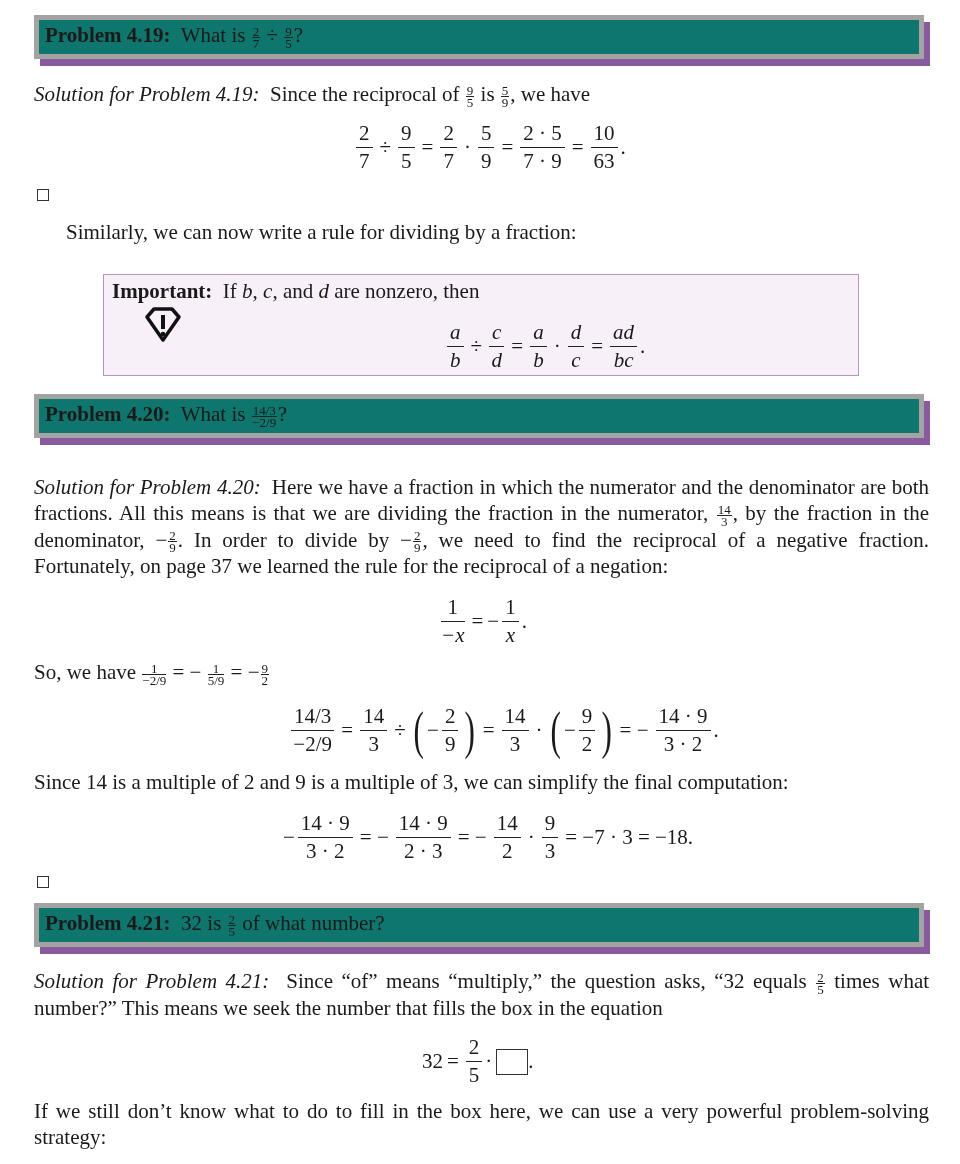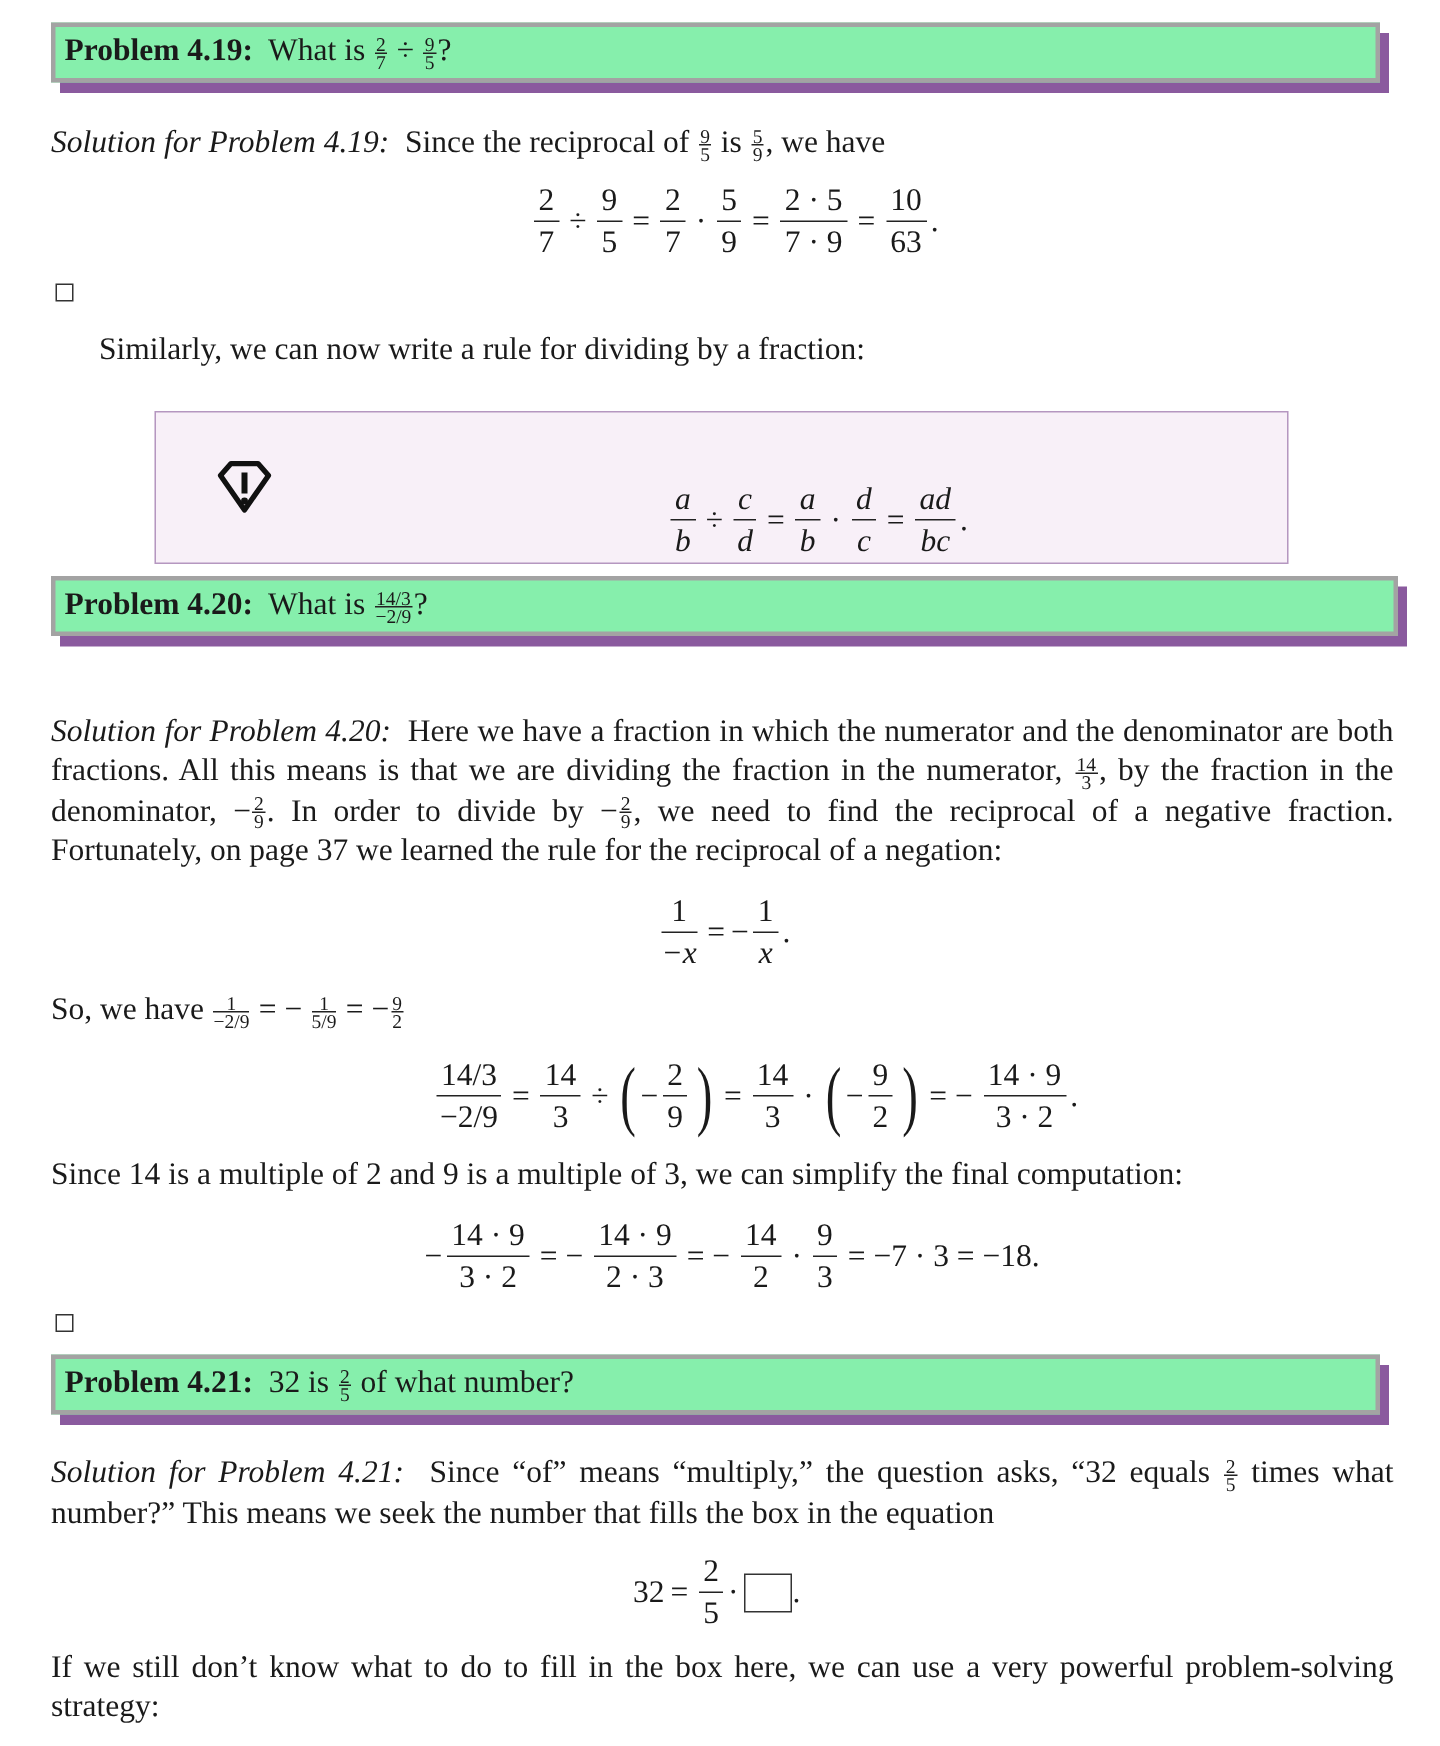--- a/index.html
+++ b/index.html
@@ -1,20 +1,20 @@
 <!DOCTYPE html>
 <html><head>
 <meta charset="utf-8">
 <style>
   html, body { margin:0; padding:0; background:#ffffff; }
   body { width:960px; height:1164px; position:relative; overflow:hidden;
          font-family:"Liberation Serif","DejaVu Serif",serif; color:#1a1a1a; font-size:21px; }
   .abs { position:absolute; }
   .problem-box { position:absolute; left:34px; width:880px; height:34px;
-                 background:#86efac; border:3px solid #a3a3a3; box-shadow:6px 7px 0 #8a5a9e; }
+                 background:#0f766e; border:5px solid #a3a3a3; box-shadow:6px 7px 0 #8a5a9e; }
   .problem-box .ptxt { position:absolute; left:6px; top:3px; white-space:nowrap; font-size:21px; }
   .bold { font-weight:bold; }
   .it { font-style:italic; }
   .para { position:absolute; left:34px; width:895px; line-height:26px; text-align:justify; }
   .frac { display:inline-block; vertical-align:middle; text-align:center; font-size:13px; line-height:11px; margin:0 1px; }
   .frac .n { display:block; border-bottom:1px solid #222; padding:0 1px; }
   .frac .d { display:block; }
   .mfrac { display:inline-block; vertical-align:middle; text-align:center; line-height:27px; margin:0 3px; }
   .mfrac .n { display:block; border-bottom:1.3px solid #222; padding:0 3px; }
   .mfrac .d { display:block; }
@@ -78,20 +78,24 @@
       <span class="d">63</span>
     </span>
     <span>.</span>
 </div>
 
 <div class="qed" style="left:37px; top:189px;"></div>
 
 <div class="abs" style="left:66px; top:220px; white-space:nowrap;text-align:right;">Similarly, we can now write a rule for dividing by a fraction:</div>
 
 <div class="imp-box">
+  <div class="abs" style="left:8px; top:4px; white-space:nowrap;">
+    <span class="bold">Important:</span>&nbsp;
+    <span>If </span><span class="it">b</span><span>, </span><span class="it">c</span><span>, and </span><span class="it">d</span><span> are nonzero, then</span>
+  </div>
   <svg class="abs" style="left:40px; top:32px;" width="38" height="36" viewBox="0 0 38 36">
     <path d="M3 10 L10 2 L28 2 L35 10 L19 33 Z" fill="none" stroke="#111" stroke-width="3.5" stroke-linejoin="round"></path>
     <rect x="17" y="8" width="4" height="14" fill="#111"></rect>
     <circle cx="19" cy="27" r="2.3" fill="#111"></circle>
   </svg>
   <div class="eq it" style="left:340px; top:44px;">
     <span class="mfrac">
         <span class="n">a</span>
         <span class="d">b</span>
       </span>
@@ -112,21 +116,21 @@
       </span>
     <span class="op" style="font-style:normal">=</span>
     <span class="mfrac">
         <span class="n">ad</span>
         <span class="d">bc</span>
       </span>
       <span style="font-style:normal">.</span>
   </div>
 </div>
 
-<div class="problem-box" style="top:384px;padding-left:12px;">
+<div class="problem-box" style="top:394px;">
   <div class="ptxt">
     <span class="bold">Problem 4.20:</span>&nbsp;
     <span>What is</span>
     <span class="frac"><span class="n">14/3</span><span class="d">−2/9</span></span><span>?</span>
   </div>
 </div>
 
 <div class="para" style="top:474px;">
   <span class="it">Solution for Problem 4.20:</span>&nbsp;
   <span>Here we have a fraction in which the numerator and the denominator are both fractions. All this means is that we are dividing the fraction in the numerator,</span>

